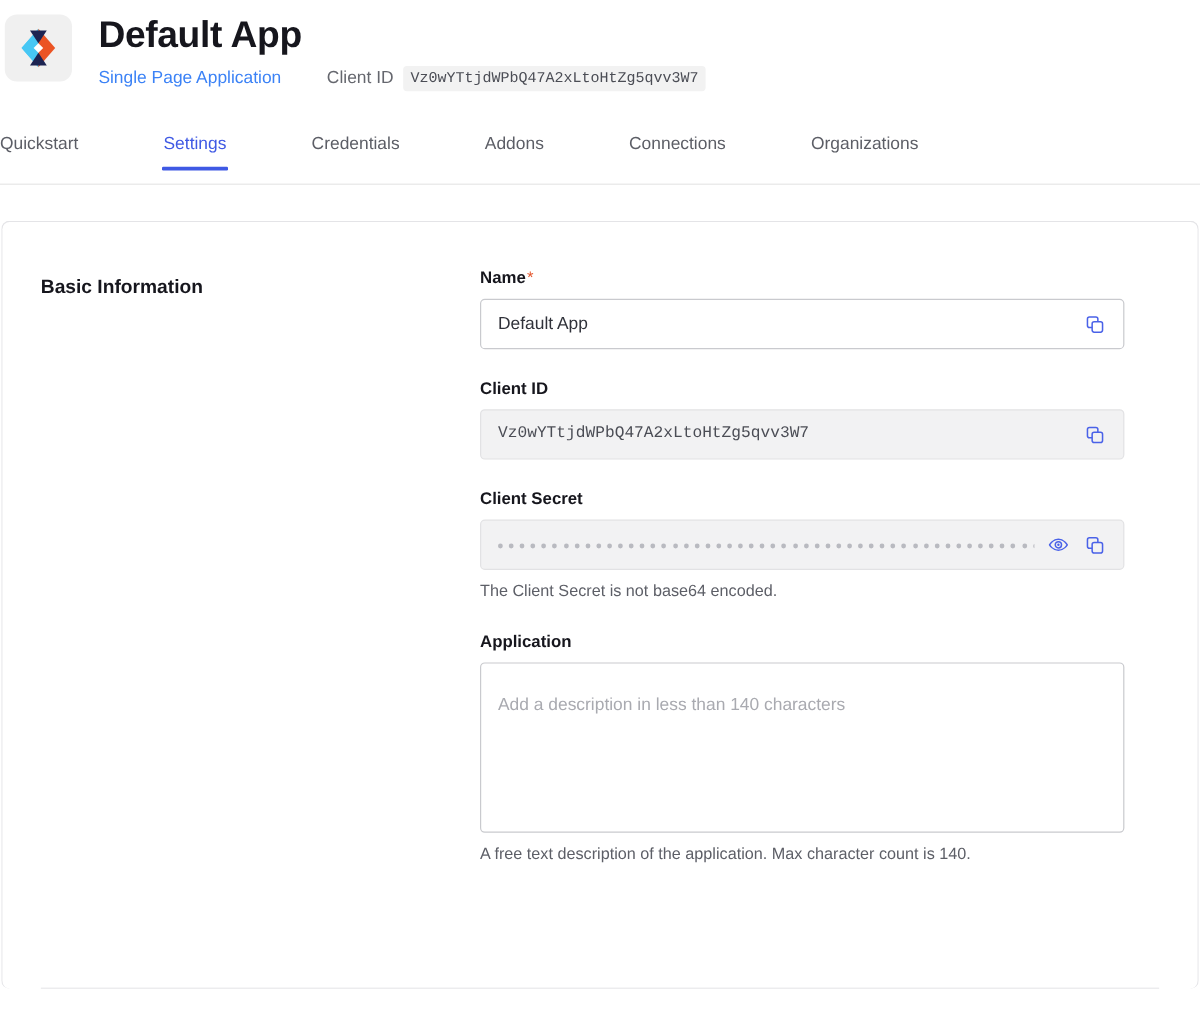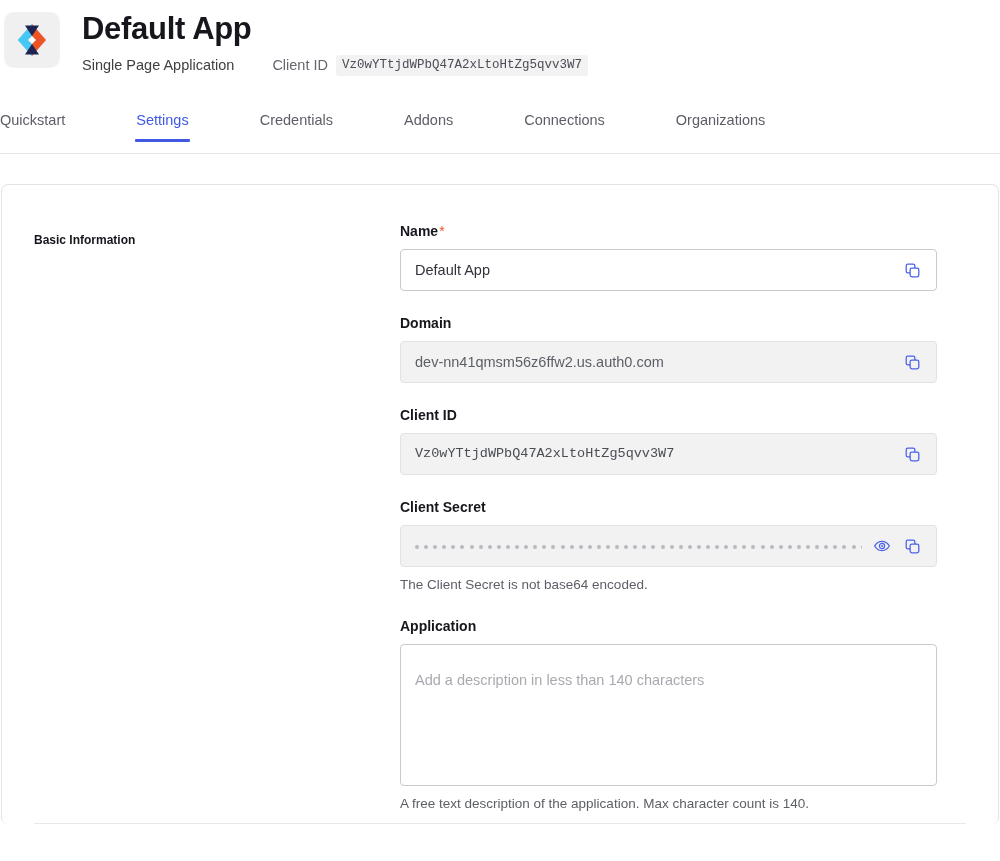--- a/index.html
+++ b/index.html
@@ -46,21 +46,21 @@
     margin: 0;
   }
   .app-meta {
     display: flex;
     align-items: center;
     margin-top: 7px;
     height: 20px;
   }
   .app-type {
     font-size: 14.5px;
-    color: #404040;
+    color: #3b82f6;
     line-height: 20px;
   }
   .app-clientid-label {
     font-size: 14.5px;
     color: #65676e;
     line-height: 20px;
     margin-left: 38px;
   }
   .app-clientid-chip {
     margin-left: 8px;
@@ -126,21 +126,21 @@
     padding: 30px 32px 0 32px;
     display: flex;
     position: relative;
   }
   .card-col-left {
     width: 366px;
     flex: 0 0 auto;
     padding-top: 14px;
   }
   .section-title {
-    font-size: 12px;
+    font-size: 16px;
     font-weight: bold;
     color: #16161d;
     line-height: 22px;
   }
   .card-col-right {
     flex: 1 1 auto;
     padding-top: 6px;
     max-width: 537px;
   }
 
@@ -328,34 +328,20 @@
           <span>
             <svg width="17" height="17" viewBox="0 0 20 20" fill="none" aria-hidden="true">
               <rect x="2.6" y="2.6" width="10.2" height="10.2" rx="2" stroke="#4a62e8" stroke-width="1.5"></rect>
               <rect x="7.2" y="7.2" width="10.2" height="10.2" rx="2" fill="#ffffff" stroke="#4a62e8" stroke-width="1.5"></rect>
             </svg>
           </span>
         </button>
       </div>
     </div>
 
-    <div class="field">
-      <label class="field-label">Domain</label>
-      <div class="input-wrap disabled">
-        <input class="input-text muted" type="text" readonly="" value="dev-nn41qmsm56z6ffw2.us.auth0.com" style="">
-        <button class="icon-btn">
-          <span>
-            <svg width="17" height="17" viewBox="0 0 20 20" fill="none" aria-hidden="true">
-              <rect x="2.6" y="2.6" width="10.2" height="10.2" rx="2" stroke="#4a62e8" stroke-width="1.5"></rect>
-              <rect x="7.2" y="7.2" width="10.2" height="10.2" rx="2" fill="#f2f2f3" stroke="#4a62e8" stroke-width="1.5"></rect>
-            </svg>
-          </span>
-        </button>
-      </div>
-    </div>
 
     <div class="field">
       <label class="field-label">Client ID</label>
       <div class="input-wrap disabled">
         <input class="input-text mono" type="text" readonly="" value="Vz0wYTtjdWPbQ47A2xLtoHtZg5qvv3W7" style="">
         <button class="icon-btn">
           <span>
             <svg width="17" height="17" viewBox="0 0 20 20" fill="none" aria-hidden="true">
               <rect x="2.6" y="2.6" width="10.2" height="10.2" rx="2" stroke="#4a62e8" stroke-width="1.5"></rect>
               <rect x="7.2" y="7.2" width="10.2" height="10.2" rx="2" fill="#f2f2f3" stroke="#4a62e8" stroke-width="1.5"></rect>

